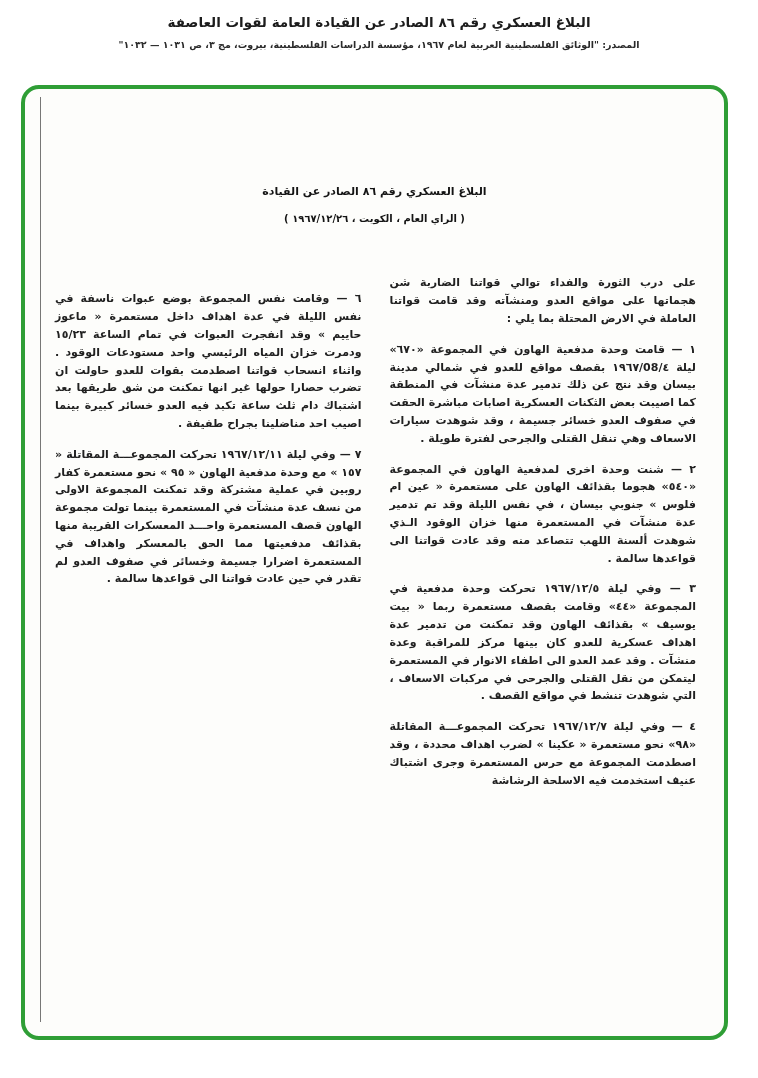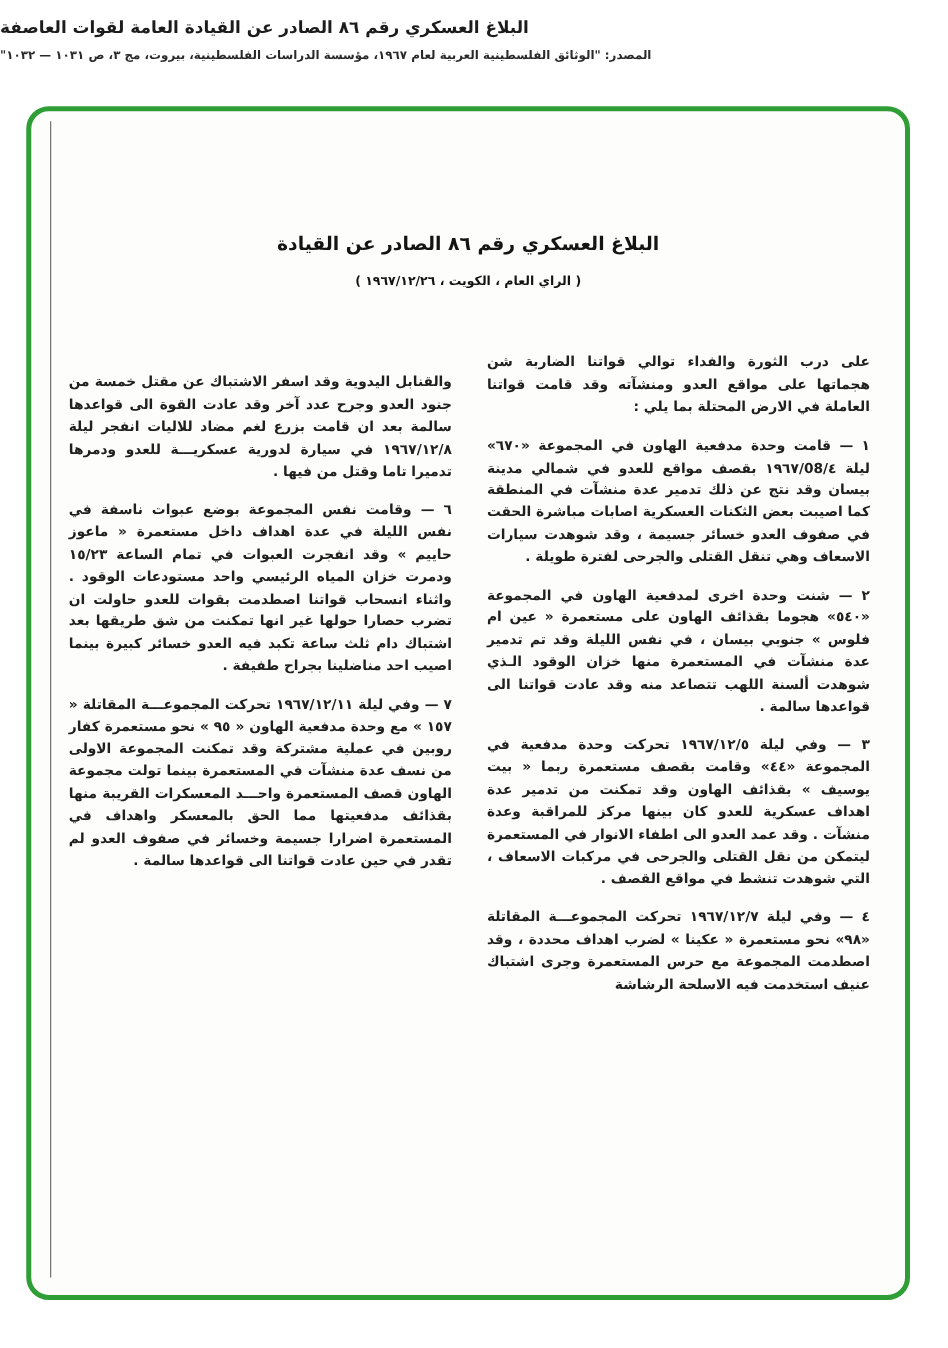--- a/index.html
+++ b/index.html
@@ -13,21 +13,21 @@
     position: relative;
     font-family: "DejaVu Sans", sans-serif;
     color: #1c1c1c;
     overflow: hidden;
   }
   .top-header {
     position: absolute;
     top: 14px;
     left: 0;
     width: 758px;
-    text-align: left;
+    text-align: center;
     direction: rtl;
   }
   .header-title {
     font-size: 13.5px;
     font-weight: 700;
     letter-spacing: 0.2px;
   }
   .header-source {
     margin-top: 9px;
     font-size: 9.5px;
@@ -52,21 +52,21 @@
     width: 1px;
     height: 925px;
     background: #4a4a4a;
     opacity: 0.75;
   }
   .doc-title {
     margin: 93px auto 0 auto;
     width: 430px;
     text-align: center;
     direction: rtl;
-    font-size: 15px;
+    font-size: 11px;
     font-weight: 700;
     line-height: 1.75;
     color: #141414;
   }
   .doc-subtitle {
     margin: 12px auto 0 auto;
     text-align: center;
     direction: rtl;
     font-size: 10px;
     font-weight: 700;
@@ -115,18 +115,17 @@
 
   <div class="columns">
     <div class="col col-right">
       <p>على درب الثورة والفداء توالي قواتنا الضاربة شن هجماتها على مواقع العدو ومنشآته وقد قامت قواتنا العاملة في الارض المحتلة بما يلي :</p>
       <p>١ — قامت وحدة مدفعية الهاون في المجموعة «٦٧٠» ليلة ١٩٦٧/08/٤ بقصف مواقع للعدو في شمالي مدينة بيسان وقد نتج عن ذلك تدمير عدة منشآت في المنطقة كما اصيبت بعض الثكنات العسكرية اصابات مباشرة الحقت في صفوف العدو خسائر جسيمة ، وقد شوهدت سيارات الاسعاف وهي تنقل القتلى والجرحى لفترة طويلة .</p>
       <p>٢ — شنت وحدة اخرى لمدفعية الهاون في المجموعة «٥٤٠» هجوما بقذائف الهاون على مستعمرة « عين ام فلوس » جنوبي بيسان ، في نفس الليلة وقد تم تدمير عدة منشآت في المستعمرة منها خزان الوقود الـذي شوهدت ألسنة اللهب تتصاعد منه وقد عادت قواتنا الى قواعدها سالمة .</p>
       <p>٣ — وفي ليلة ١٩٦٧/١٢/٥ تحركت وحدة مدفعية في المجموعة «٤٤» وقامت بقصف مستعمرة ربما « بيت يوسيف » بقذائف الهاون وقد تمكنت من تدمير عدة اهداف عسكرية للعدو كان بينها مركز للمراقبة وعدة منشآت . وقد عمد العدو الى اطفاء الانوار في المستعمرة ليتمكن من نقل القتلى والجرحى في مركبات الاسعاف ، التي شوهدت تنشط في مواقع القصف .</p>
       <p>٤ — وفي ليلة ١٩٦٧/١٢/٧ تحركت المجموعـــة المقاتلة «٩٨» نحو مستعمرة « عكينا » لضرب اهداف محددة ، وقد اصطدمت المجموعة مع حرس المستعمرة وجرى اشتباك عنيف استخدمت فيه الاسلحة الرشاشة</p>
     </div>
     <div class="col col-left">
-      <p>والقنابل اليدوية وقد اسفر الاشتباك عن مقتل خمسة من جنود العدو وجرح عدد آخر وقد عادت القوة الى قواعدها سالمة بعد ان قامت بزرع لغم مضاد للاليات انفجر ليلة ١٩٦٧/١٢/٨ في سيارة لدورية عسكريـــة للعدو ودمرها تدميرا تاما وقتل من فيها .</p>
       <p>٦ — وقامت نفس المجموعة بوضع عبوات ناسفة في نفس الليلة في عدة اهداف داخل مستعمرة « ماعوز حاييم » وقد انفجرت العبوات في تمام الساعة ١٥/٢٣ ودمرت خزان المياه الرئيسي واحد مستودعات الوقود . واثناء انسحاب قواتنا اصطدمت بقوات للعدو حاولت ان تضرب حصارا حولها غير انها تمكنت من شق طريقها بعد اشتباك دام ثلث ساعة تكبد فيه العدو خسائر كبيرة بينما اصيب احد مناضلينا بجراح طفيفة .</p>
       <p>٧ — وفي ليلة ١٩٦٧/١٢/١١ تحركت المجموعـــة المقاتلة « ١٥٧ » مع وحدة مدفعية الهاون « ٩٥ » نحو مستعمرة كفار روبين في عملية مشتركة وقد تمكنت المجموعة الاولى من نسف عدة منشآت في المستعمرة بينما تولت مجموعة الهاون قصف المستعمرة واحـــد المعسكرات القريبة منها بقذائف مدفعيتها مما الحق بالمعسكر واهداف في المستعمرة اضرارا جسيمة وخسائر في صفوف العدو لم تقدر في حين عادت قواتنا الى قواعدها سالمة .</p>
     </div>
   </div>
 </div>
 
 </body></html>

